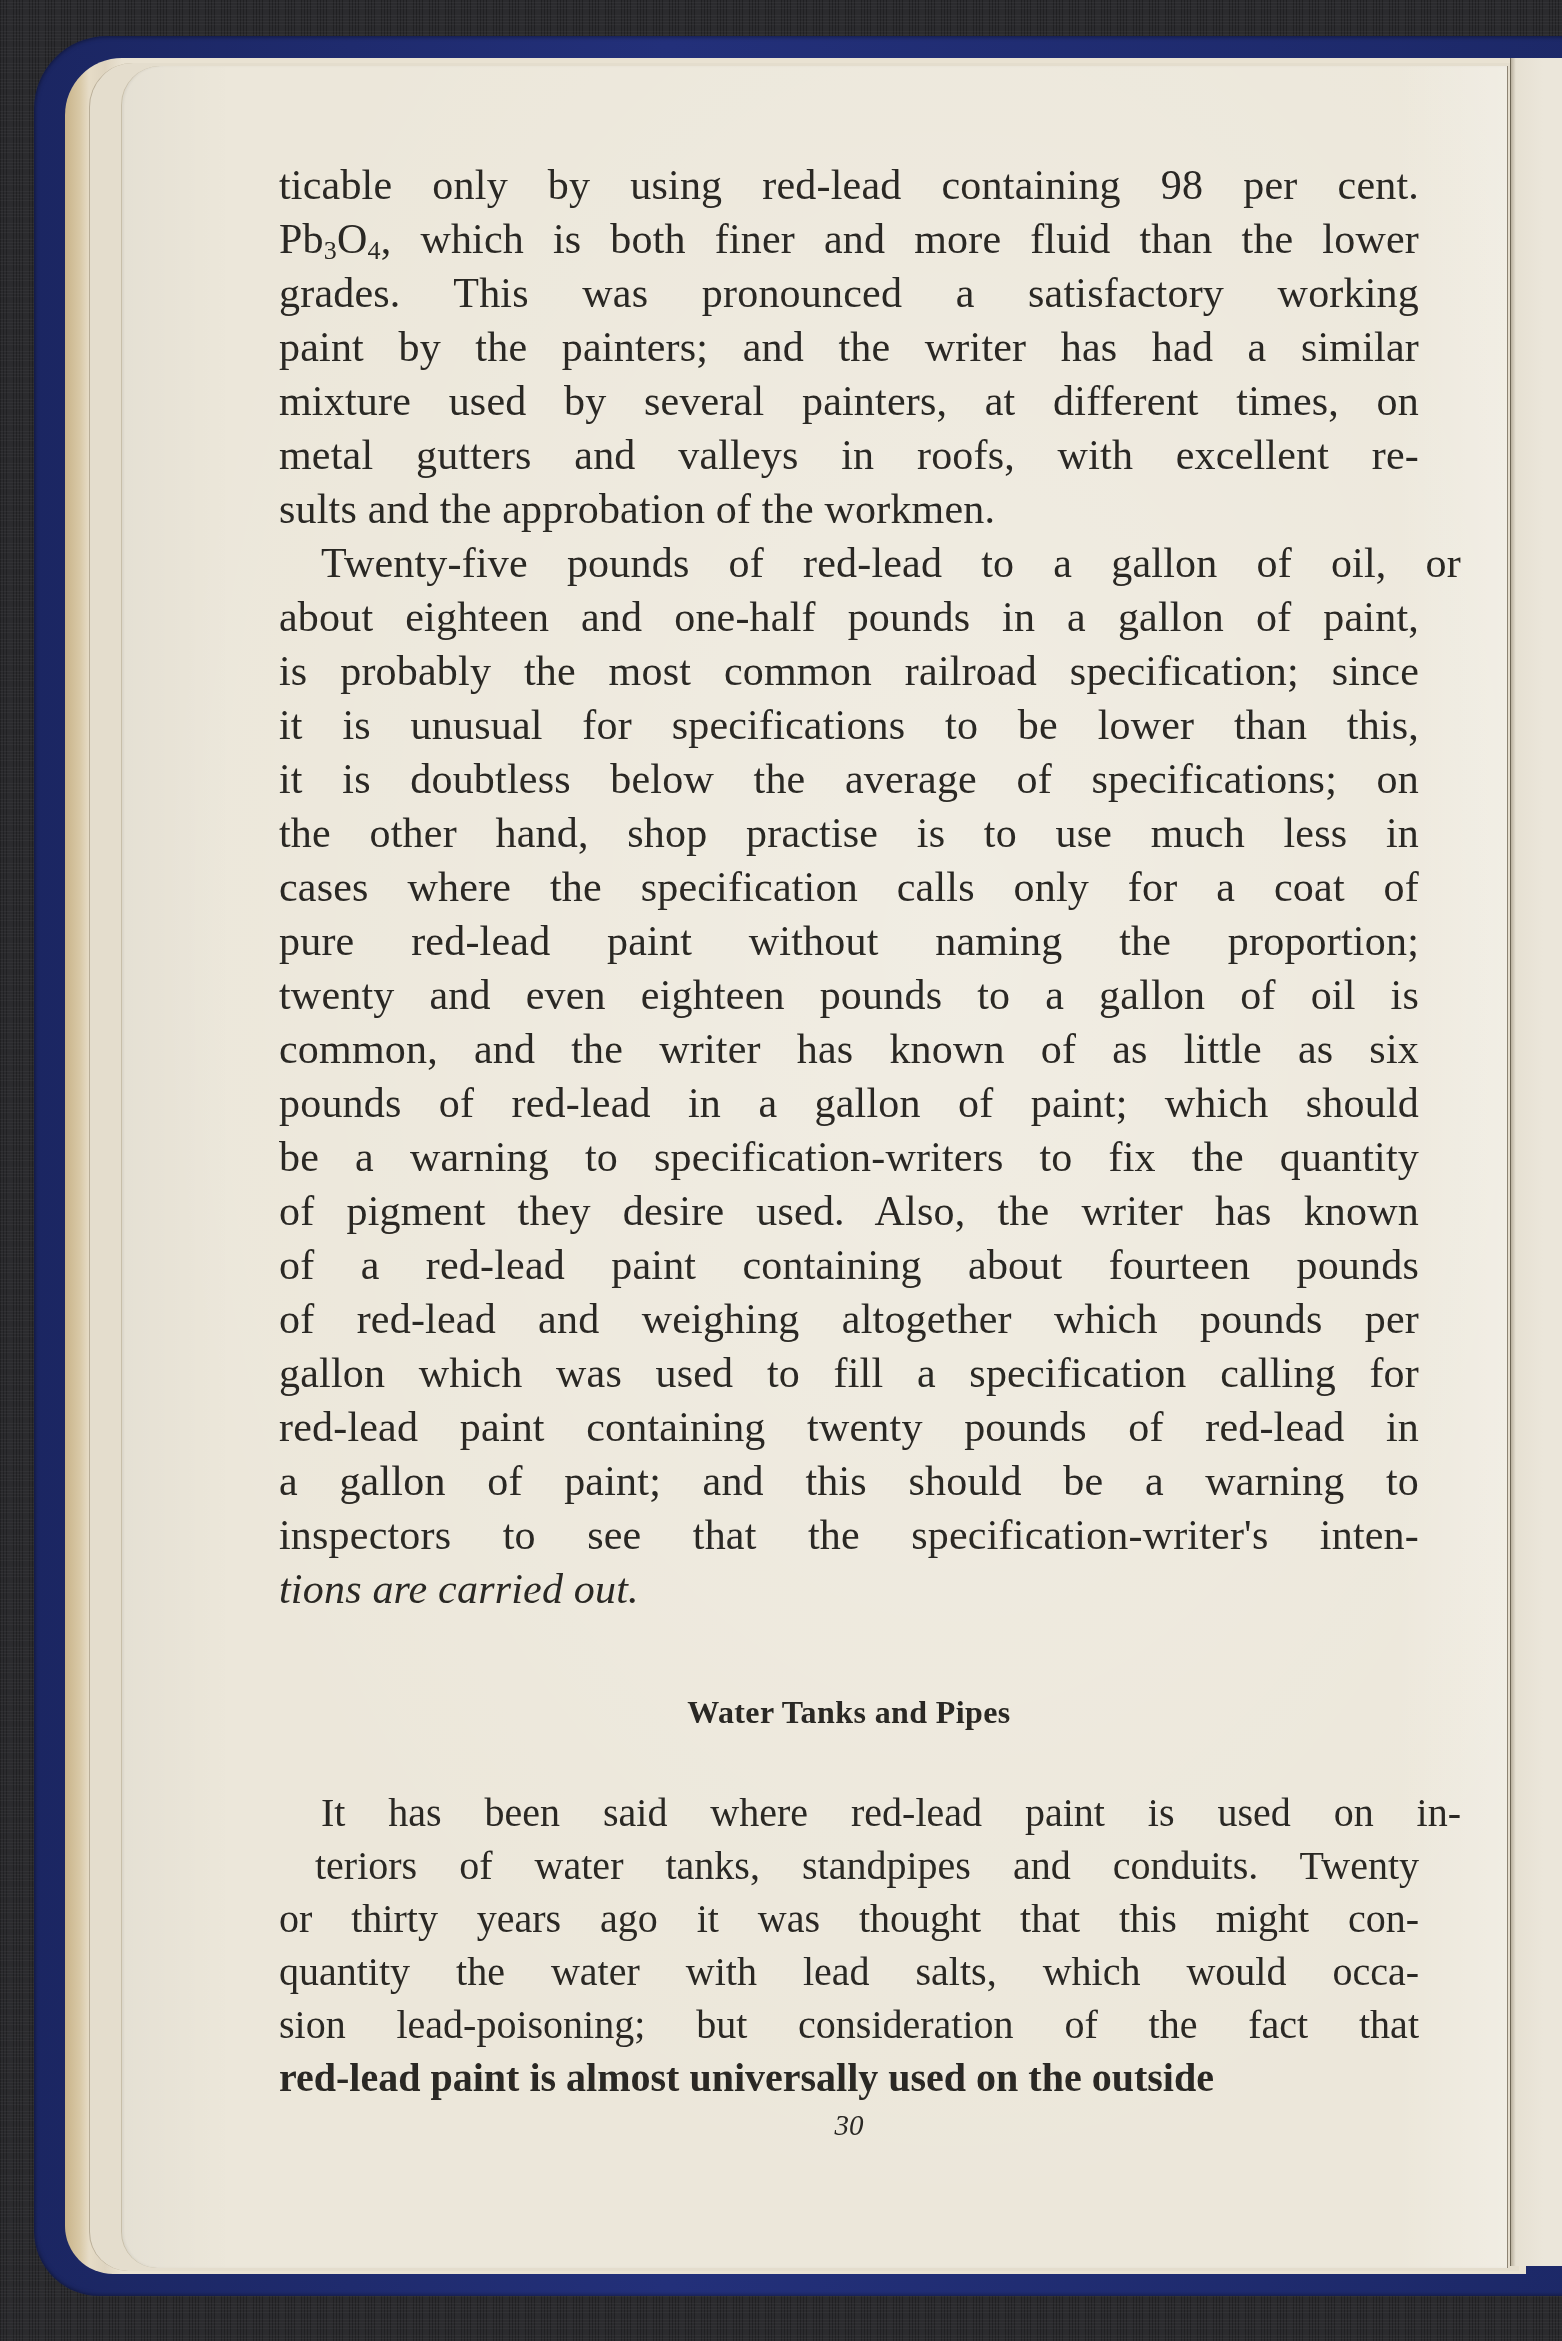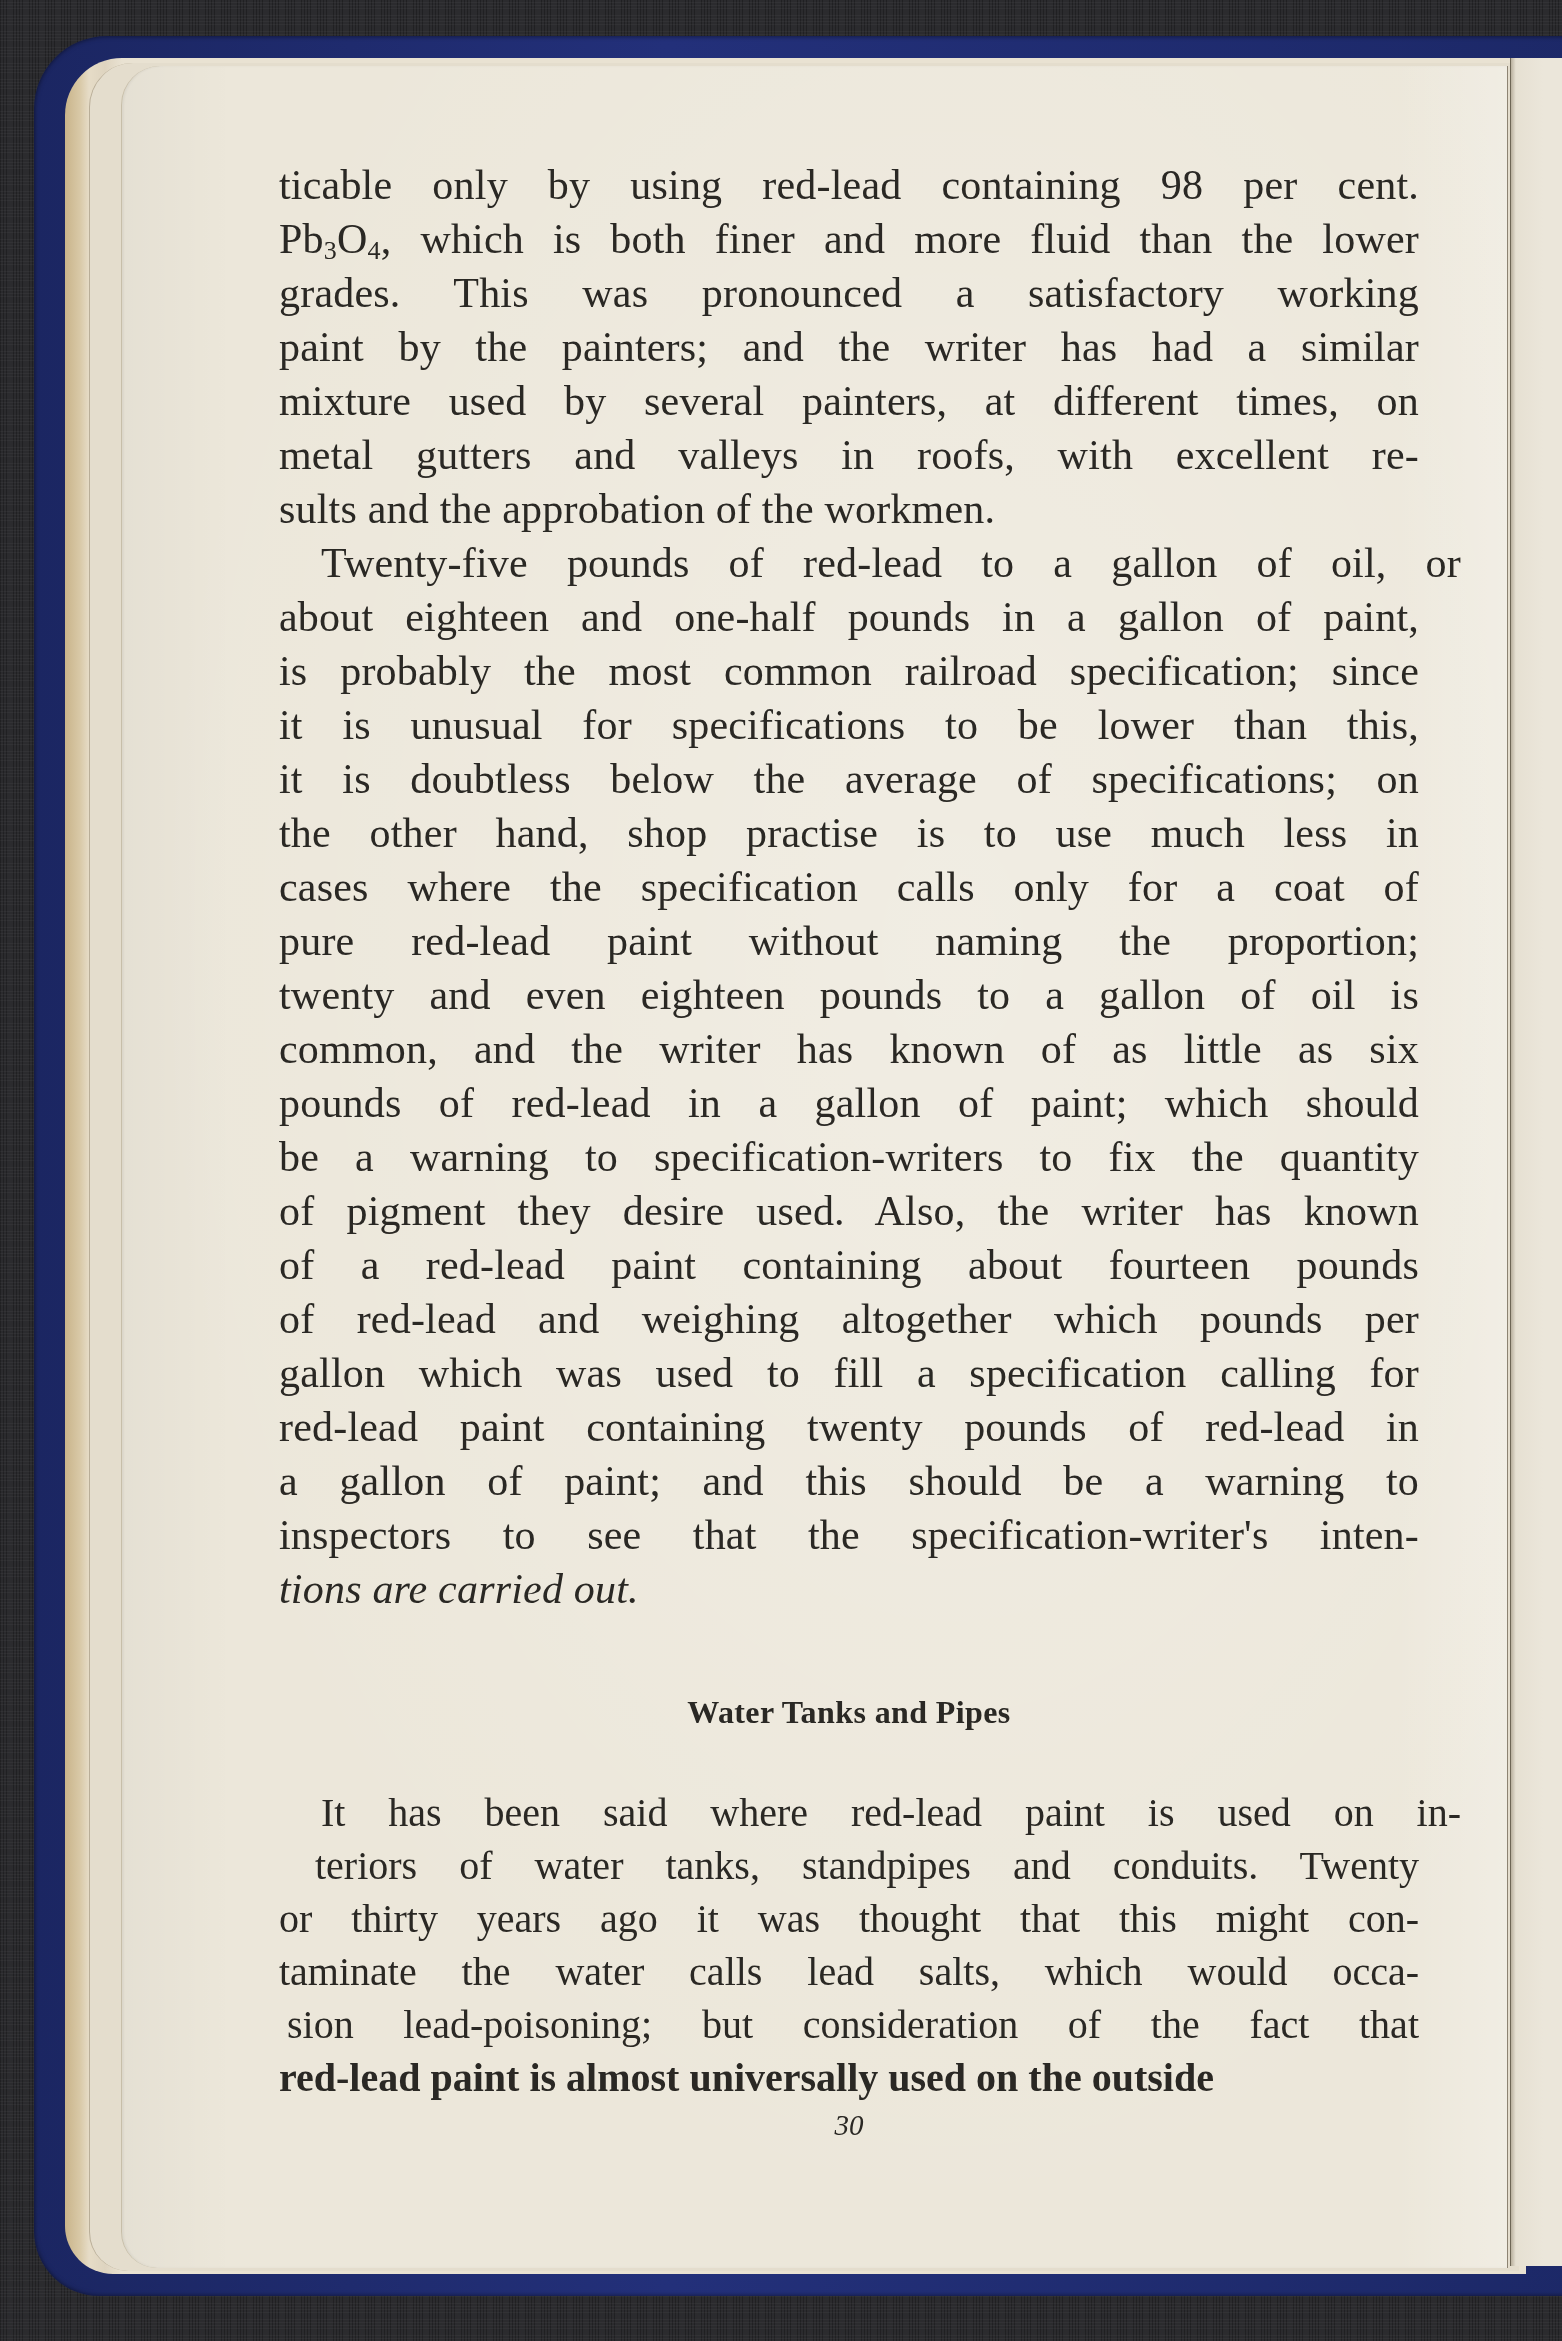--- a/index.html
+++ b/index.html
@@ -183,20 +183,20 @@
     </p>
   </div>
 
 <div class="section-heading">Water Tanks and Pipes</div>
 
 <div class="text-block-2" id="block2">
     <p>
       <span class="line" style="height: 53px;"><span class="line-inner" style="padding-left: 42px;">It has been said where red-lead paint is used on in-</span></span>
       <span class="line" style="height: 53px; margin-left: 36px;"><span class="line-inner">teriors of water tanks, standpipes and conduits. Twenty</span></span>
       <span class="line" style="height: 53px;"><span class="line-inner">or thirty years ago it was thought that this might con-</span></span>
-      <span class="line" style="height: 53px;"><span class="line-inner">taminate the water calls lead salts, which would occa-</span></span>
-      <span class="line" style="height: 53px; margin-left: 8px;"><span class="line-inner">sion lead-poisoning; but consideration of the fact that</span></span>
+      <span class="line" style="height: 53px;"><span class="line-inner">quantity the water with lead salts, which would occa-</span></span>
+      <span class="line" style="height: 53px;"><span class="line-inner">sion lead-poisoning; but consideration of the fact that</span></span>
       <span class="line last" style="height: 53px; font-weight: bold;"><span class="line-inner" style="text-align-last: left;">red-lead paint is almost universally used on the outside</span></span>
     </p>
   </div>
 
 <div class="page-number">30</div>
 
 
 </body></html>

